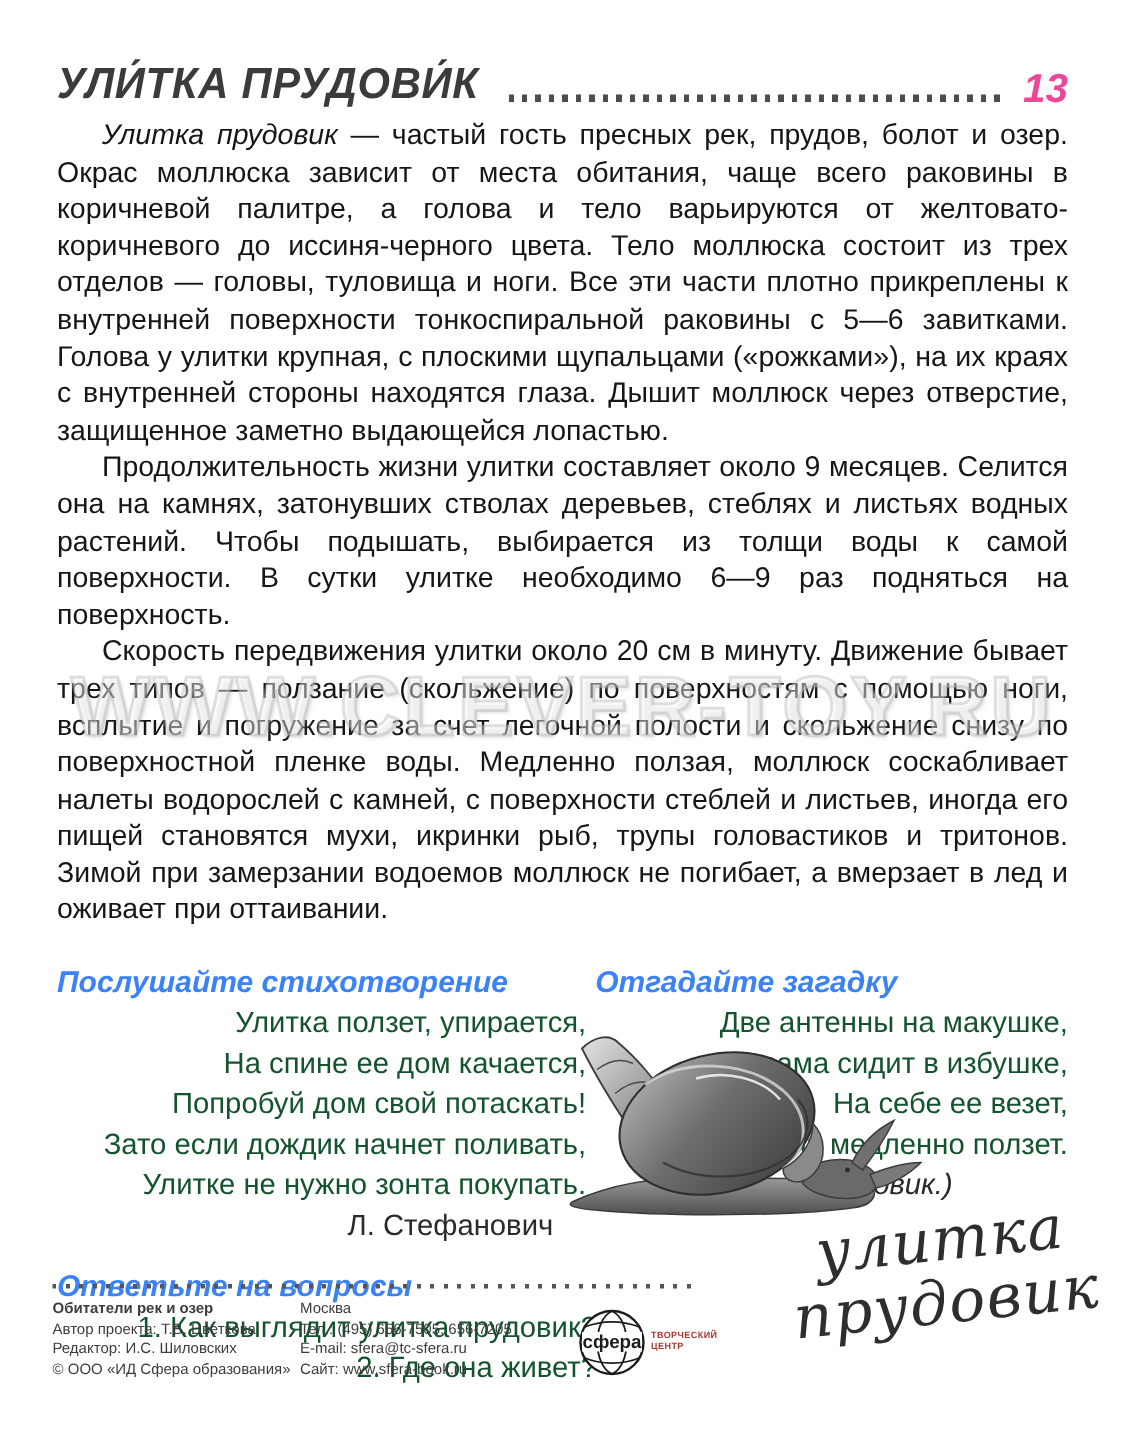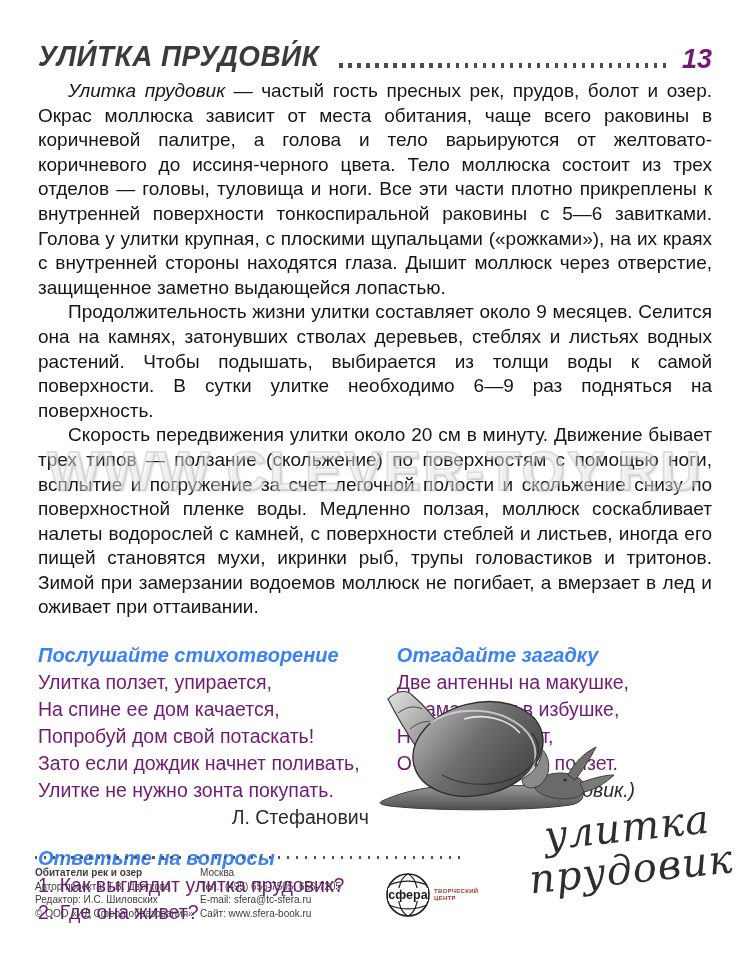--- a/index.html
+++ b/index.html
@@ -34,21 +34,21 @@
   .leader {
     flex: 1;
     height: 5px;
     margin: 0 10px 5px 8px;
     background: repeating-linear-gradient(90deg, #4c4c4e 0 3.5px, transparent 3.5px 9px);
   }
   .page-number {
     font-size: 27px;
     font-weight: bold;
     font-style: italic;
-    color: #701a75;
+    color: #ec4899;
     margin-bottom: -2px;
   }
 
   
   .body-text { margin: 0 38px; }
   .body-text p {
     font-size: 19px;
     line-height: 24.6px;
     text-align: justify;
     text-indent: 30px;
@@ -83,21 +83,22 @@
   .section-heading {
     font-size: 20px;
     font-weight: bold;
     font-style: italic;
     color: #3b82f6;
     line-height: 27px;
   }
   .verse-line, .question-line {
     font-size: 19.5px;
     line-height: 27px;
-    color: #701a75;
+    color: #14532d;
+    text-align: right;
   }
   .poem-author {
     font-size: 19.5px;
     line-height: 27px;
     text-align: right;
     padding-right: 22px;
     color: #2a2a2a;
   }
   .riddle-answer {
     font-size: 19.5px;

